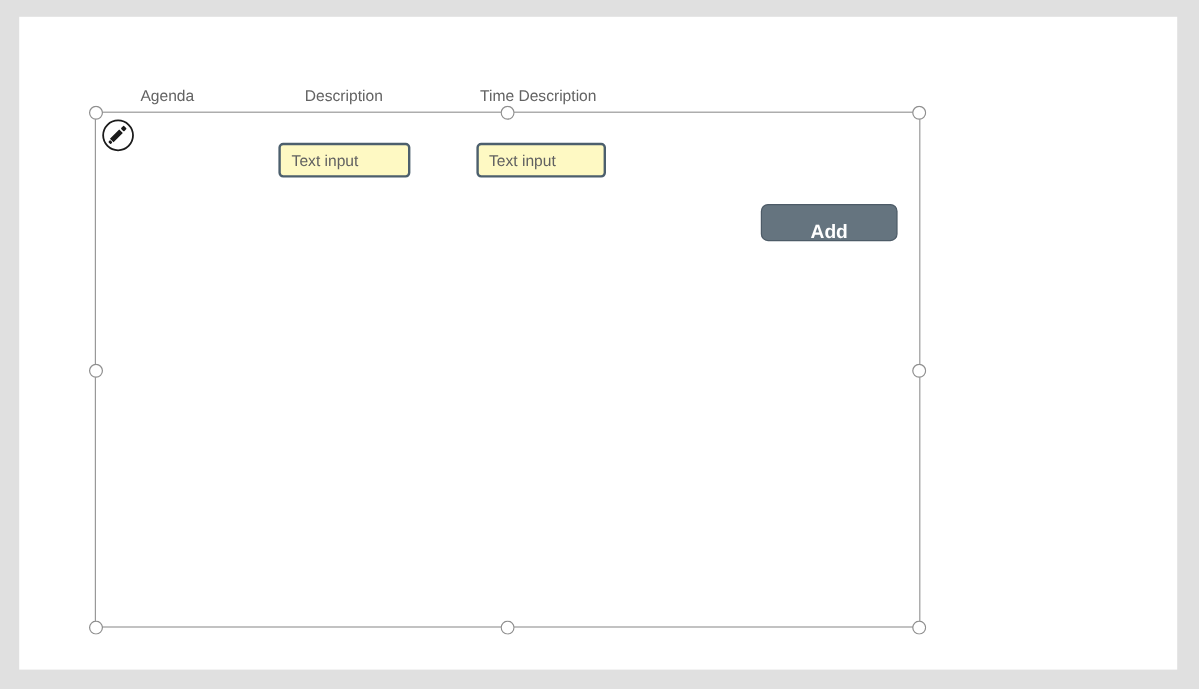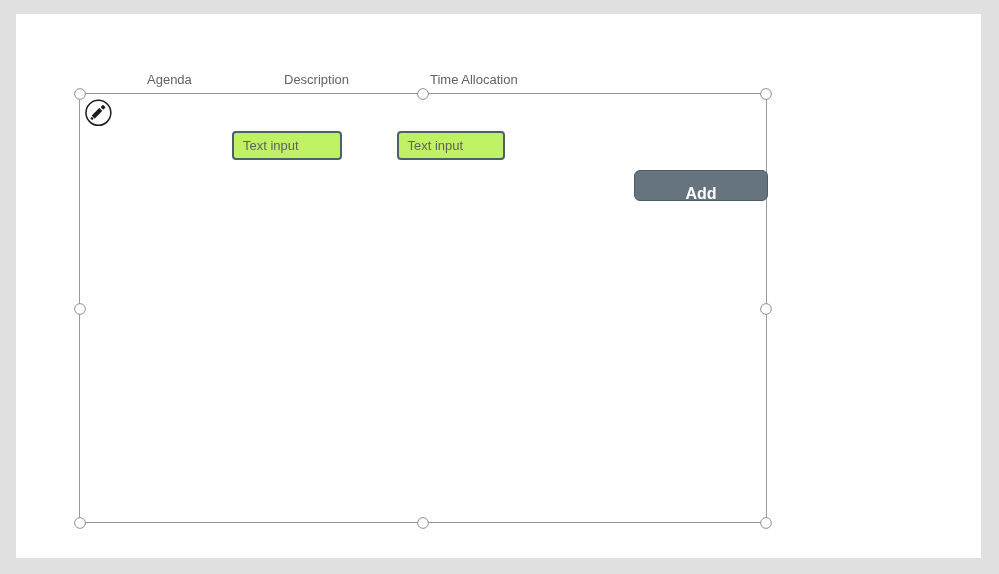--- a/index.html
+++ b/index.html
@@ -21,21 +21,20 @@
     width: 965px; height: 544px;
     background: #ffffff;
   }
 
   
   .col-label {
     position: absolute;
     font-size: 13px;
     color: #636363;
     white-space: nowrap;
-    margin-left: 30px;
   }
   .col-label.c0 { left: 101px; top: 58px; }
   .col-label.c1 { left: 238px; top: 58px; }
   .col-label.c2 { left: 384px; top: 58px; }
 
   
   #frame {
     position: absolute;
     left: 63px; top: 79px;
     width: 688px; height: 430px;
@@ -60,37 +59,37 @@
     width: 28px; height: 28px;
   }
   #edit-icon svg { display: block; }
 
   
   .txt-input {
     position: absolute;
     border: 2px solid #4c5f6d;
     border-radius: 4px;
     box-sizing: border-box;
-    background: #bef264;
+    background: #fef9c3;
     color: #616161;
     font-size: 13px;
     display: flex;
     align-items: center;
     padding-left: 9px;
-    top: 117px;
+    top: 105px;
     height: 29px;
   }
   .txt-input.f0 { left: 216px; width: 110px; }
   .txt-input.f1 { left: 380.5px; width: 108px; }
 
   
   #add-btn {
     position: absolute;
     left: 618px; top: 156.4px;
-    width: 134px; height: 30.5px;
+    width: 114px; height: 30.5px;
     background: #65747f;
     border: 1px solid #4d5b67;
     border-radius: 6px;
     box-sizing: border-box;
     color: #ffffff;
     font-size: 16px;
     font-weight: bold;
     display: flex;
     align-items: center;
     justify-content: center;
@@ -98,21 +97,21 @@
   }
 </style>
 </head>
 <body style="background: rgb(224, 224, 224);">
 
 <div id="app">
   <div id="canvas-page" style="background: rgb(255, 255, 255);">
 
     <div class="col-label c0">Agenda</div>
     <div class="col-label c1">Description</div>
-    <div class="col-label c2">Time Allocation</div>
+    <div class="col-label c2">Time Description</div>
 
     <div id="frame" style="border-color: rgb(153, 153, 153);"></div>
 
     <div class="handle hx0 hy0">
         <svg width="12" height="12" viewBox="0 0 12 12">
           <circle cx="6" cy="6" r="5.35" fill="#ffffff" stroke="#8f8f8f" stroke-width="1.0"></circle>
         </svg>
       </div>
     <div class="handle hx1 hy0">
         <svg width="12" height="12" viewBox="0 0 12 12">

